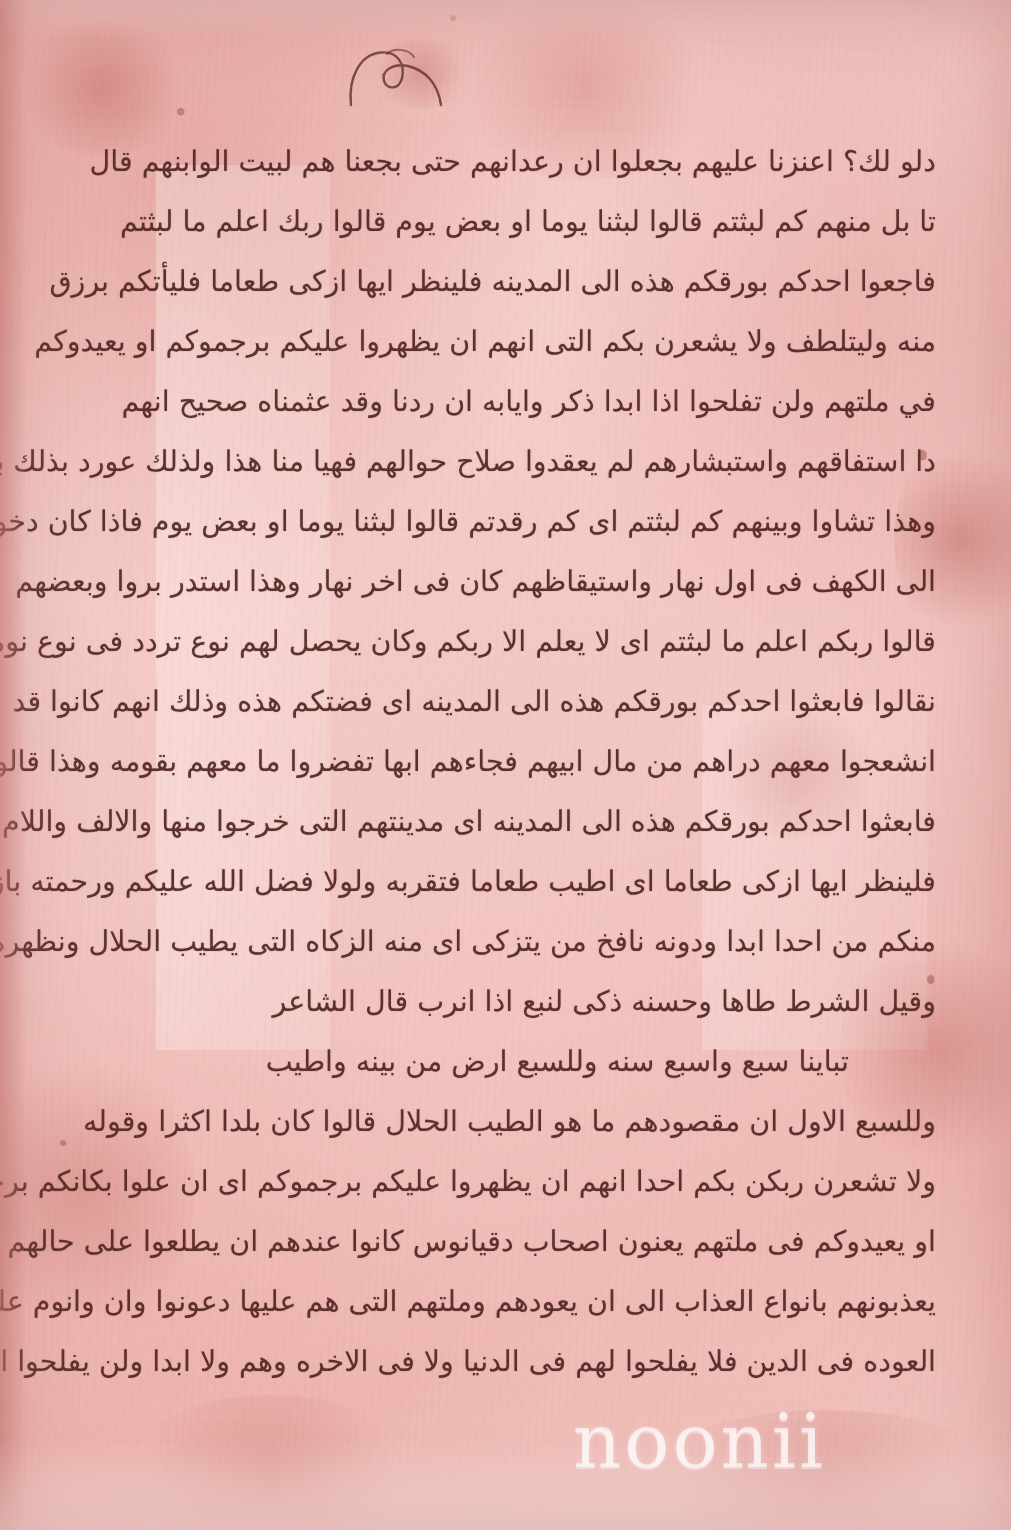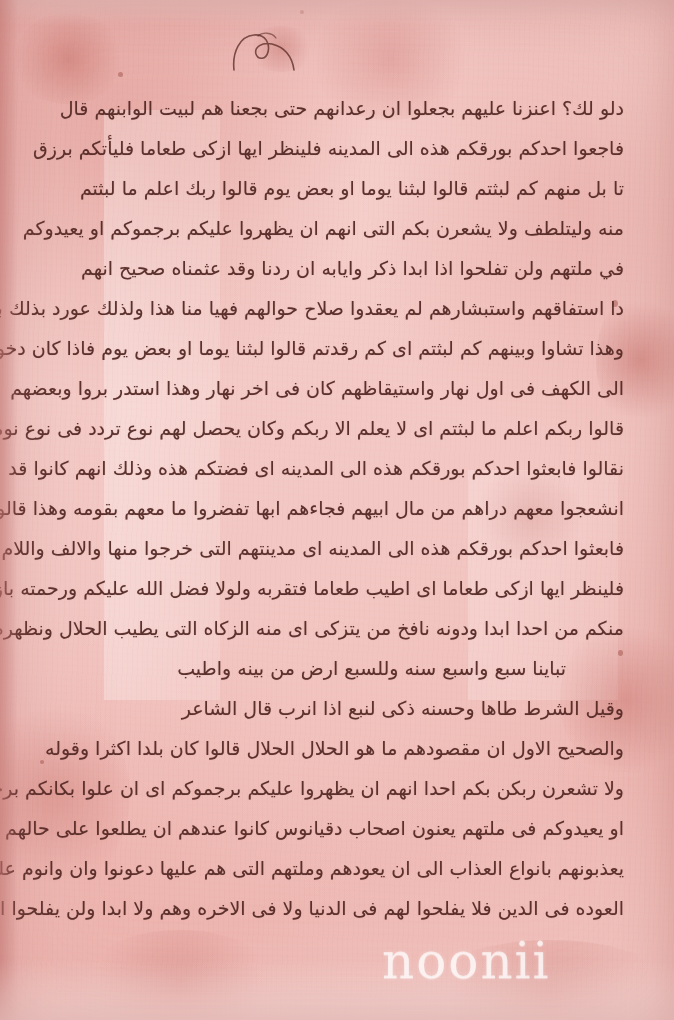--- a/index.html
+++ b/index.html
@@ -196,36 +196,36 @@
 
   <div class="paper-grain"></div>
 
   <svg class="top-scribble" viewBox="0 0 72 46">
     <path d="M6 40 C4 22, 12 6, 26 5 C38 4, 42 14, 40 22 C38 30, 30 30, 28 24 C26 17, 34 12, 44 14 C56 17, 64 26, 66 40" fill="none" stroke="#5a2b26" stroke-width="1.6" stroke-linecap="round" opacity="0.78"></path>
     <path d="M30 6 C34 2, 44 2, 48 8" fill="none" stroke="#5a2b26" stroke-width="1.3" stroke-linecap="round" opacity="0.6"></path>
   </svg>
 
   <div class="text-block">
     <span class="line">دلو لك؟ اعنزنا عليهم بجعلوا ان رعدانهم حتى بجعنا هم لبيت الوابنهم قال</span>
+    <span class="line">تا بل منهم كم لبثتم قالوا لبثنا يوما او بعض يوم قالوا ربك اعلم ما لبثتم</span>
     <span class="line">فاجعوا احدكم بورقكم هذه الى المدينه فلينظر ايها ازكى طعاما فليأتكم برزق</span>
-    <span class="line">تا بل منهم كم لبثتم قالوا لبثنا يوما او بعض يوم قالوا ربك اعلم ما لبثتم</span>
     <span class="line">منه وليتلطف ولا يشعرن بكم التى انهم ان يظهروا عليكم برجموكم او يعيدوكم</span>
     <span class="line">في ملتهم ولن تفلحوا اذا ابدا ذكر وايابه ان ردنا وقد عثمناه صحيح انهم</span>
     <span class="line">دا استفاقهم واستبشارهم لم يعقدوا صلاح حوالهم فهيا منا هذا ولذلك عورد بذلك بينهم يتعا</span>
     <span class="line">وهذا تشاوا وبينهم كم لبثتم اى كم رقدتم قالوا لبثنا يوما او بعض يوم فاذا كان دخولكم</span>
     <span class="line">الى الكهف فى اول نهار واستيقاظهم كان فى اخر نهار وهذا استدر بروا وبعضهم</span>
     <span class="line">قالوا ربكم اعلم ما لبثتم اى لا يعلم الا ربكم وكان يحصل لهم نوع تردد فى نوع نومهم</span>
     <span class="line">نقالوا فابعثوا احدكم بورقكم هذه الى المدينه اى فضتكم هذه وذلك انهم كانوا قد</span>
     <span class="line">انشعجوا معهم دراهم من مال ابيهم فجاءهم ابها تفضروا ما معهم بقومه وهذا قالوا</span>
     <span class="line">فابعثوا احدكم بورقكم هذه الى المدينه اى مدينتهم التى خرجوا منها والالف واللام للعهد</span>
     <span class="line">فلينظر ايها ازكى طعاما اى اطيب طعاما فتقربه ولولا فضل الله عليكم ورحمته بازك</span>
     <span class="line">منكم من احدا ابدا ودونه نافخ من يتزكى اى منه الزكاه التى يطيب الحلال ونظهره</span>
+    <span class="line">وقيل الشرط طاها وحسنه ذكى لنبع اذا انرب قال الشاعر</span>
     <span class="line indent-1">تباينا سبع واسبع سنه وللسبع ارض من بينه واطيب</span>
-    <span class="line">وقيل الشرط طاها وحسنه ذكى لنبع اذا انرب قال الشاعر</span>
-    <span class="line">والصحيح الاول ان مقصودهم ما هو الحلال الحلال قالوا كان بلدا اكثرا وقوله</span>
+    <span class="line">وللسبع الاول ان مقصودهم ما هو الطيب الحلال قالوا كان بلدا اكثرا وقوله</span>
     <span class="line">ولا تشعرن ربكن بكم احدا انهم ان يظهروا عليكم برجموكم اى ان علوا بكانكم برجموكم</span>
     <span class="line">او يعيدوكم فى ملتهم يعنون اصحاب دقيانوس كانوا عندهم ان يطلعوا على حالهم فلا راوا</span>
     <span class="line">يعذبونهم بانواع العذاب الى ان يعودهم وملتهم التى هم عليها دعونوا وان وانوم على</span>
     <span class="line last">العوده فى الدين فلا يفلحوا لهم فى الدنيا ولا فى الاخره وهم ولا ابدا ولن يفلحوا اذا ابدا ه</span>
   </div>
 
   <div class="edge-top"></div>
   <div class="edge-left"></div>
   <div class="edge-bottom"></div>
   <div class="edge-vignette"></div>

